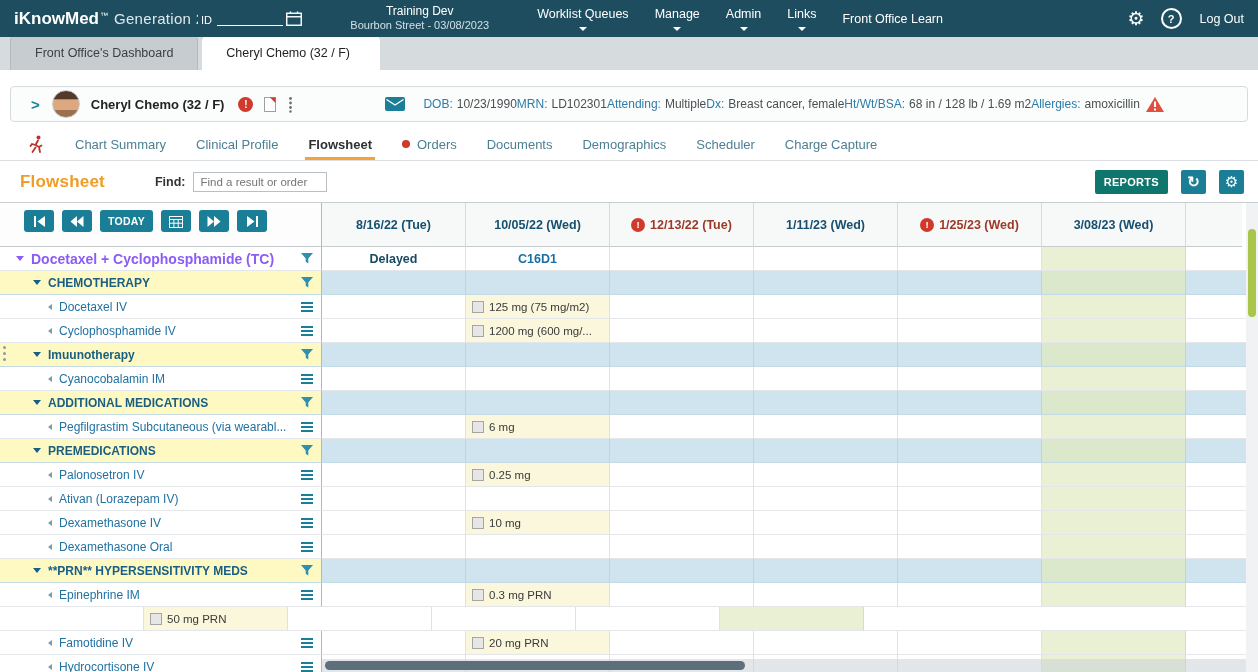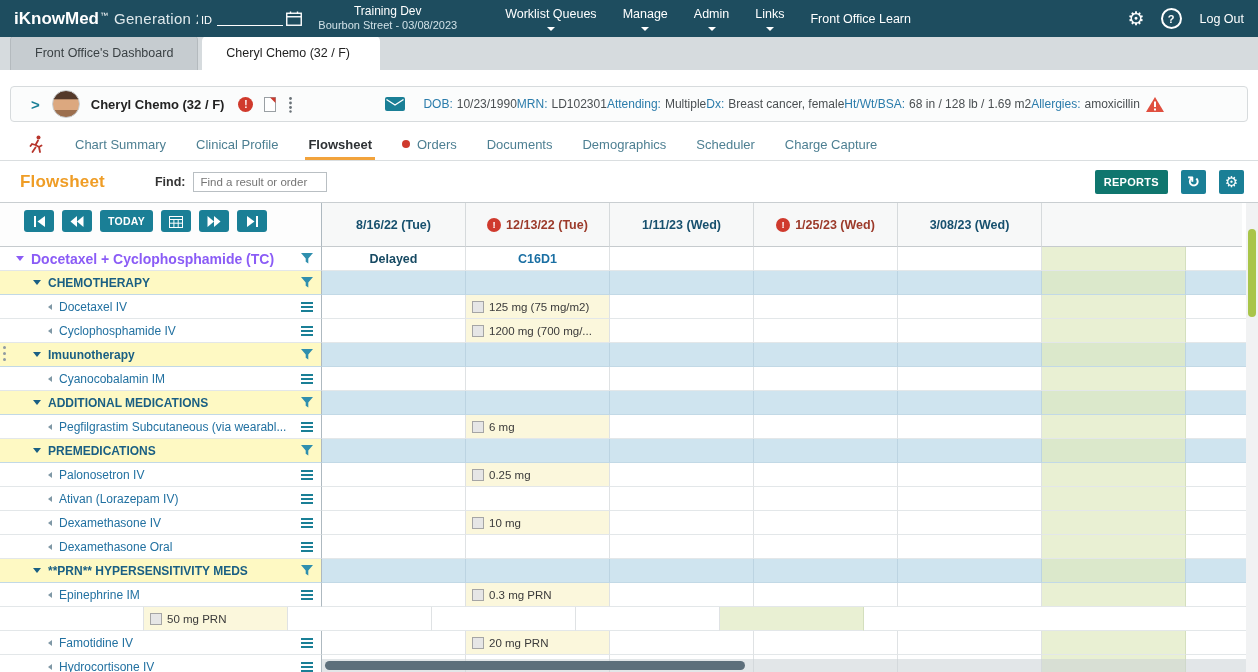--- a/index.html
+++ b/index.html
@@ -14,21 +14,21 @@
   .brand-tm{font-size:8px;position:relative;top:-6px;margin:0 1px;}
   .brand-prod{font-size:15px;font-weight:normal;color:#dfe9ec;margin-left:5px;letter-spacing:.3px;}
   .id-field{position:absolute;left:198px;top:7px;background:#1e4d5f;display:flex;align-items:flex-end;
     gap:5px;padding:2px 3px;height:21px;box-sizing:border-box;}
   .id-label{font-size:11px;color:#fff;}
   .id-input{width:62px;background:transparent;border:none;border-bottom:1px solid #fff;height:14px;
     color:#fff;font-size:11px;outline:none;}
   .top-ic{display:flex;align-items:center;cursor:pointer;}
   .mail-top{margin-left:40px;}
   .cal-top{margin-left:22px;}
-  .env-info{margin-left:16px;text-align:center;line-height:1.25;cursor:default;}
+  .env-info{margin-left:48px;text-align:center;line-height:1.25;cursor:default;}
   .env-line1{font-size:12px;color:#fff;}
   .env-line2{font-size:11px;color:#cfe0e6;}
   .menus{display:flex;align-items:center;gap:26px;margin-left:48px;}
   .menu-item{display:flex;align-items:center;gap:6px;font-size:12.5px;cursor:pointer;white-space:nowrap;flex-direction:column;}
   .caret{width:0;height:0;border-left:4px solid transparent;border-right:4px solid transparent;
     border-top:4px solid #fff;}
   .learn-link{margin-left:26px;font-size:12.5px;cursor:pointer;white-space:nowrap;}
   .top-spacer{flex:1;}
   .gear-top{font-size:19px;line-height:1;cursor:pointer;}
   .gear-top::after{content:"⚙";}
@@ -360,20 +360,23 @@
               <path d="M1 0l7.5 5.5L1 11Z" fill="#fff"></path>
               <rect x="10" y="0" width="2" height="11" fill="#fff"></rect>
             </svg>
         </span>
       </div>
 
       <div style="display:flex;flex:1;" id="colheads">
           <div class="hc">
             <span>8/16/22 (Tue)</span>
           </div>
+          <div class="hc">
+            <span>10/05/22 (Wed)</span>
+          </div>
           <div class="hc alert">
             <span class="alert-dot"></span>
             <span>12/13/22 (Tue)</span>
           </div>
           <div class="hc">
             <span>1/11/23 (Wed)</span>
           </div>
           <div class="hc alert">
             <span class="alert-dot"></span>
             <span>1/25/23 (Wed)</span>
@@ -456,21 +459,21 @@
               <svg width="12" height="10">
                 <rect width="12" height="2" y="0" fill="#1a7f96"></rect>
                 <rect width="12" height="2" y="4" fill="#1a7f96"></rect>
                 <rect width="12" height="2" y="8" fill="#1a7f96"></rect>
               </svg>
             </span>
           </div>
           <div class="c"></div>
           <div class="c val">
             <span class="cb"></span>
-            <span class="vtext">1200 mg (700 mg/...</span>
+            <span class="vtext">1200 mg (600 mg/...</span>
           </div>
           <div class="c"></div>
           <div class="c"></div>
           <div class="c"></div>
           <div class="c today"></div>
           <div class="fc"></div>
         </div>
         <div class="row category">
           <div class="lc">
             <span class="tri-down"></span>

